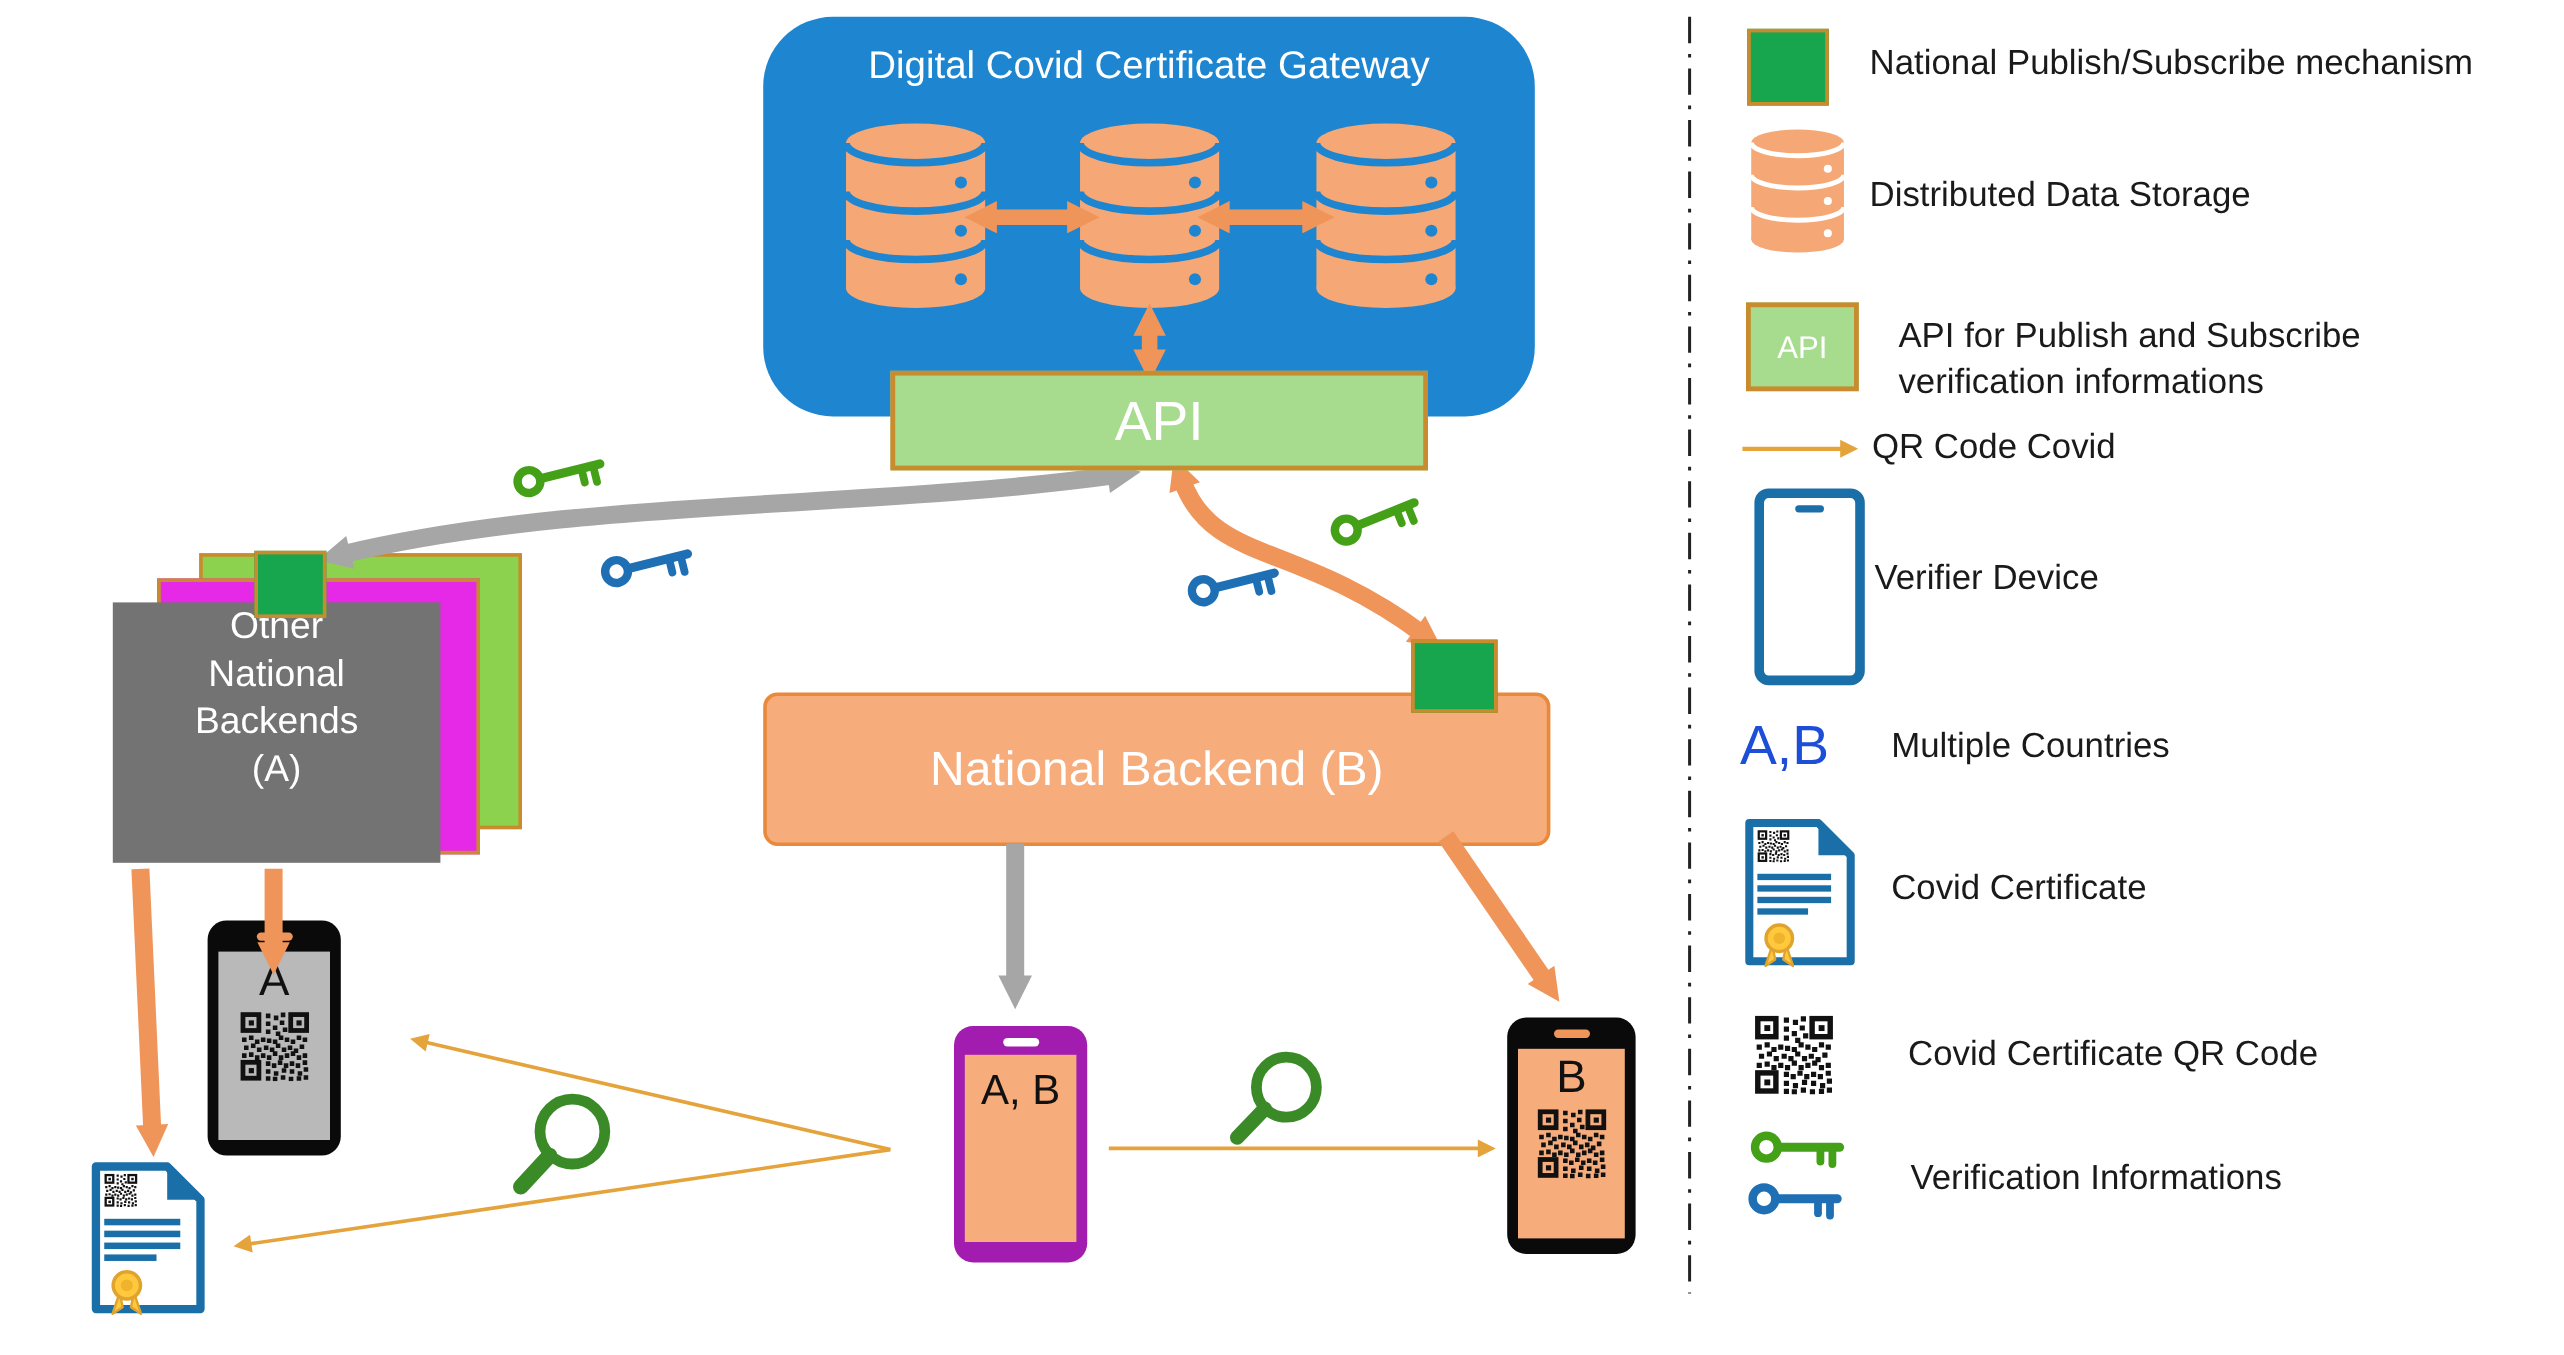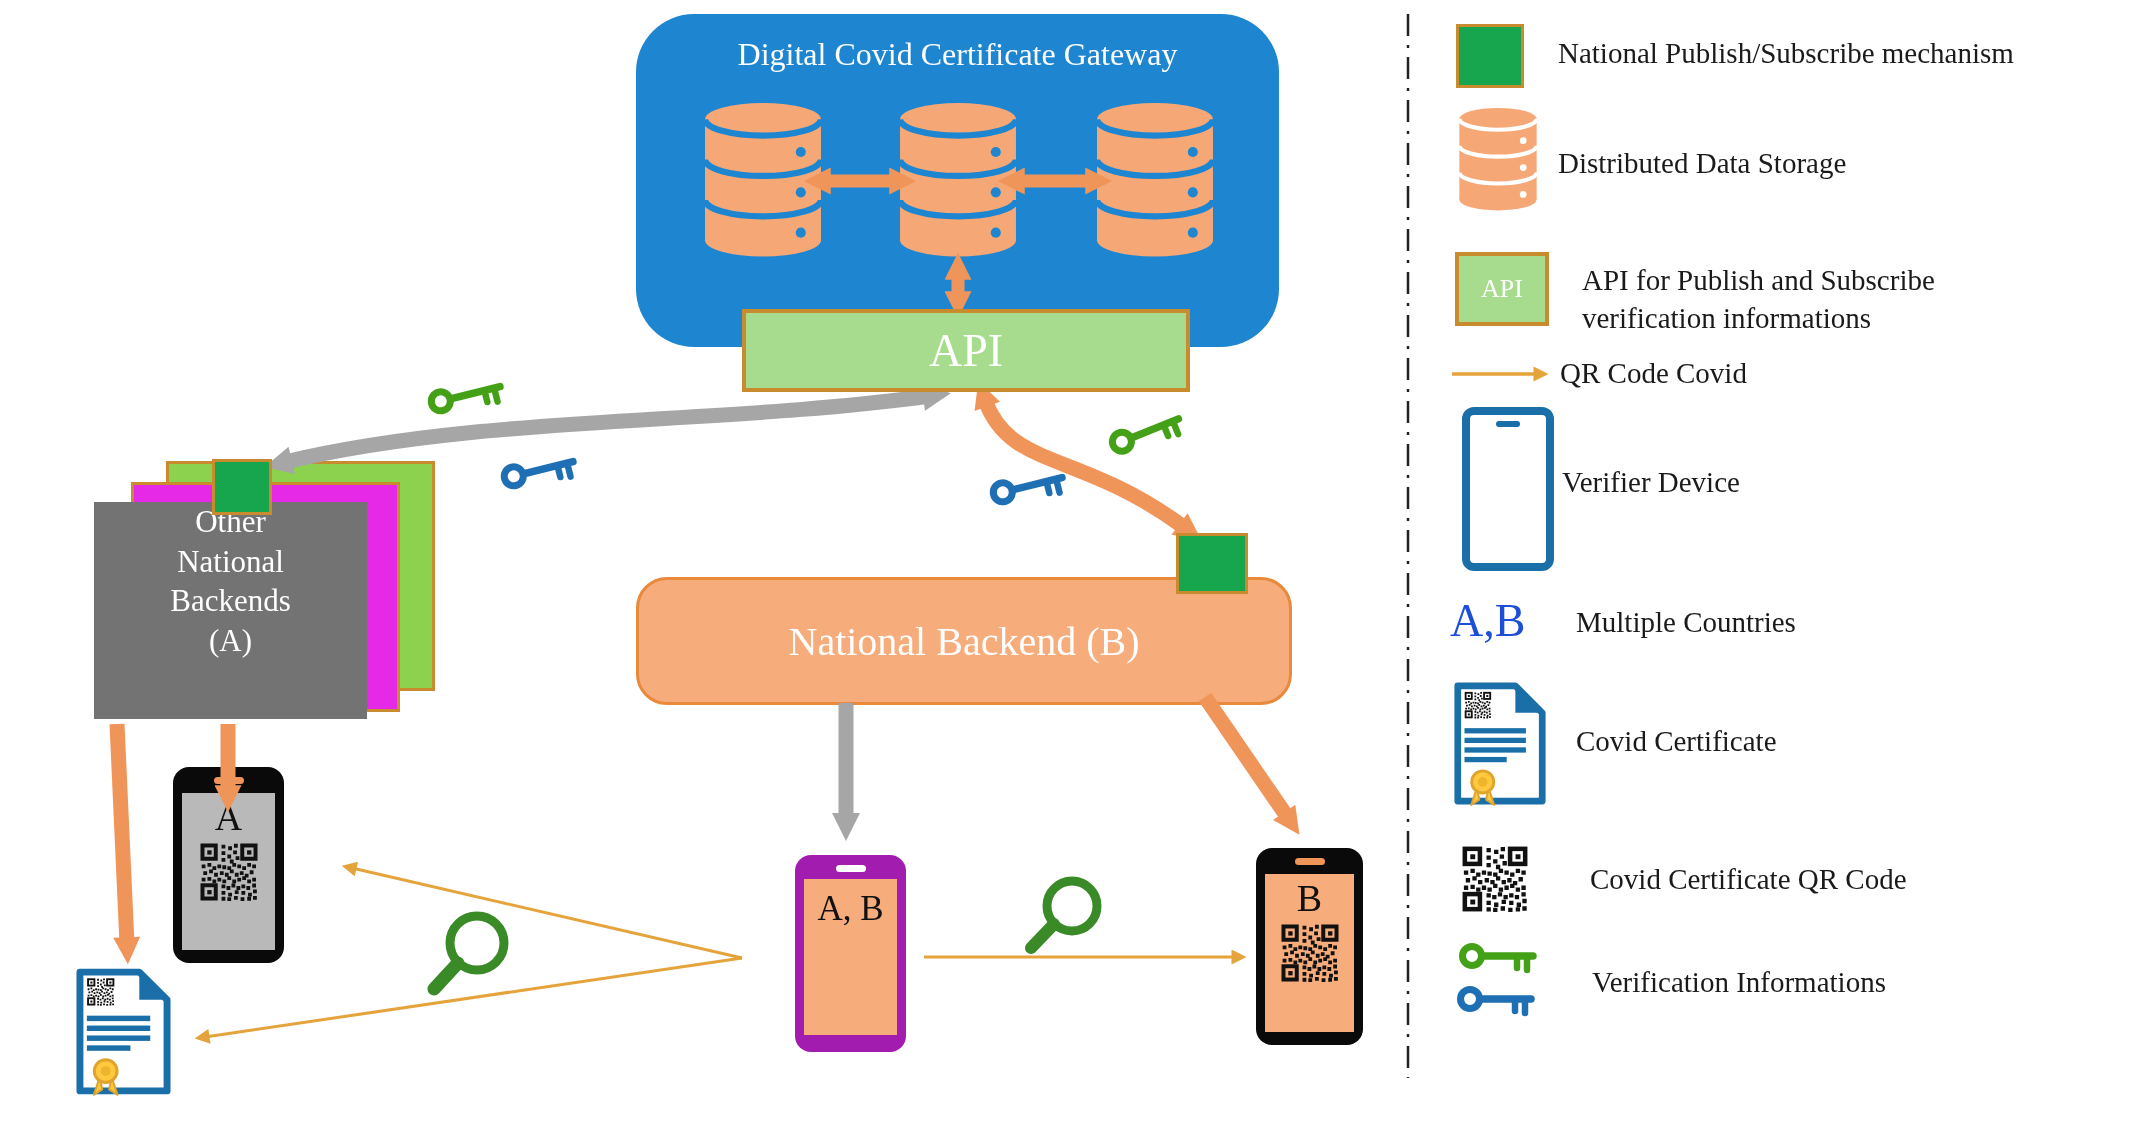--- a/index.html
+++ b/index.html
@@ -1,17 +1,17 @@
 <!DOCTYPE html>
 <html><head>
 <meta charset="utf-8">
 <style>
   html,body{margin:0;padding:0;background:#fff;}
   .canvas{position:relative;width:2137px;height:1129px;background:#fff;
-          font-family:Liberation Serif, serif;overflow:hidden;}
+          font-family:Liberation Sans, sans-serif;overflow:hidden;}
   .abs{position:absolute;}
 
   
   #gateway{left:636px;top:14px;width:643px;height:333px;background:#1E86D0;border-radius:58px;z-index:1;}
   #gateway-title{left:636px;top:36px;width:643px;text-align:center;color:#fff;font-size:32px;z-index:2;}
   .db{position:absolute;top:100px;width:126px;height:162px;--db-bg:#1E86D0;z-index:2;}
 
   
   #api-bar{left:742px;top:309px;width:440px;height:75px;background:#A7DB8D;border:4px solid #C88C2F;
            display:flex;align-items:center;justify-content:center;color:#fff;font-size:46px;z-index:6;}
@@ -22,21 +22,21 @@
   #stack-magenta{left:131px;top:482px;width:263px;height:224px;background:#E629E6;z-index:3;}
   #stack-gray{left:94px;top:502px;width:273px;height:217px;background:#737373;z-index:4;
               display:flex;justify-content:center;text-align:center;
               color:#fff;font-size:31px;line-height:1.28;padding:0 55px;box-sizing:border-box;}
   .pub-square{background:#17A54E;border:3px solid #C88C2F;z-index:6;}
   #square-a{left:212px;top:459px;width:54px;height:50px;}
   #square-b{left:1176px;top:533px;width:66px;height:55px;}
 
   
   #backend-b{left:636px;top:577px;width:650px;height:122px;background:#F6AC7B;border:3px solid #E8893B;
-             border-radius:31px;display:flex;align-items:center;justify-content:center;
+             border-radius:12px;display:flex;align-items:center;justify-content:center;
              color:#fff;font-size:40px;z-index:3;}
 
   
   .phone{position:absolute;border-radius:16px;z-index:4;}
   .phone.black{background:#0a0a0a;}
   .phone.blue{background:#a21caf;}
   .speaker{position:absolute;top:10px;left:50%;transform:translateX(-50%);width:30px;height:7px;border-radius:4px;}
   .speaker.orange{background:#F0955A;}
   .speaker.white{background:#fff;}
   .screen{position:absolute;left:9px;right:9px;top:26px;bottom:13px;display:flex;flex-direction:column;align-items:center;}

